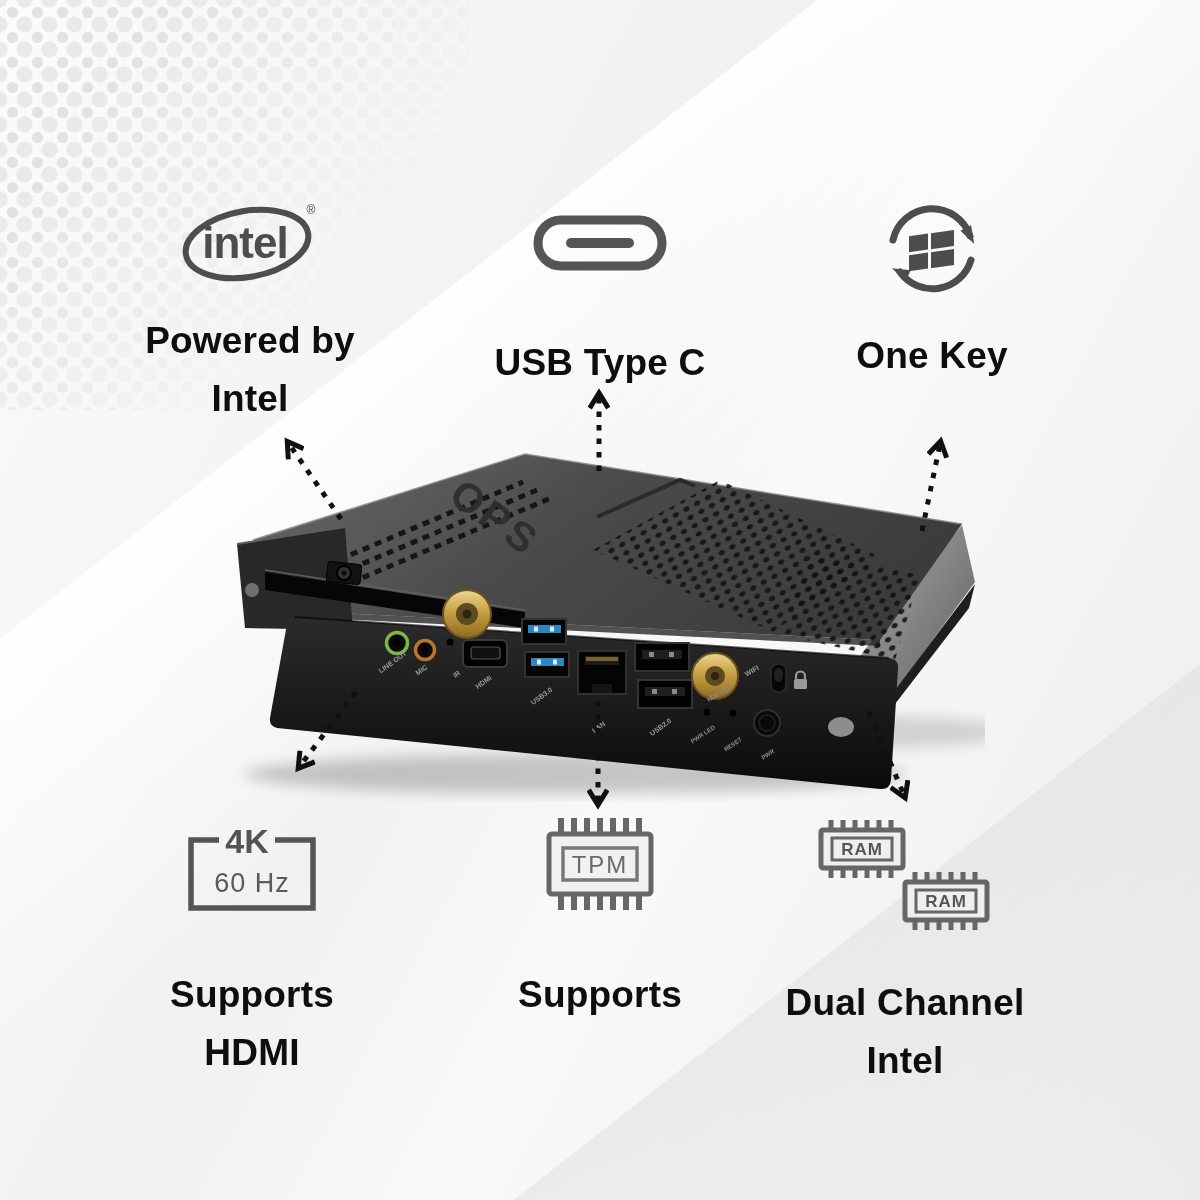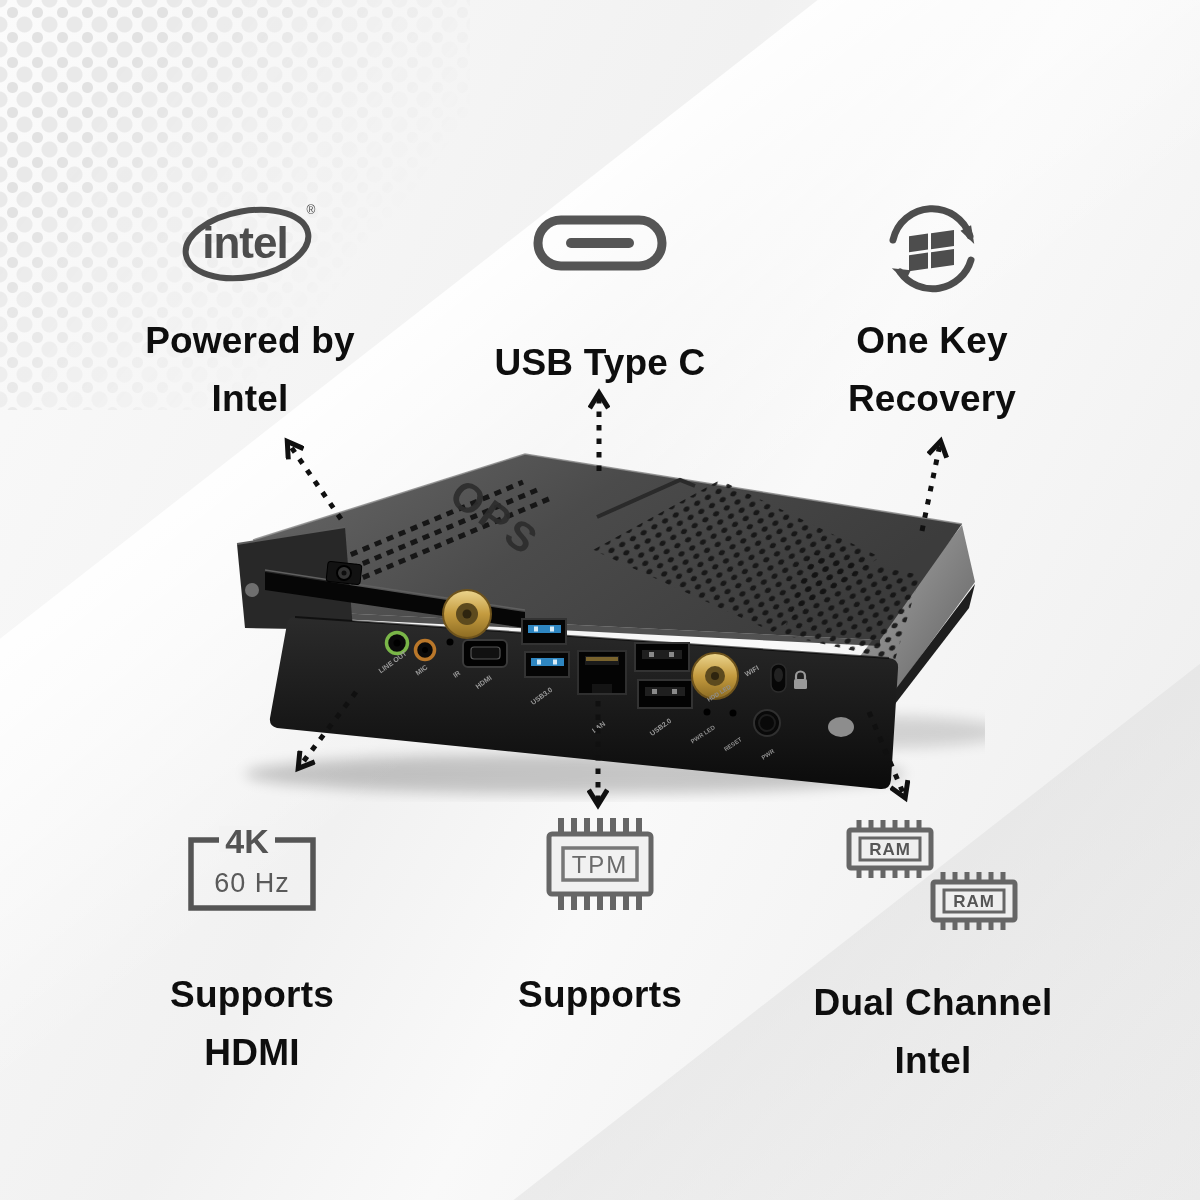--- a/index.html
+++ b/index.html
@@ -247,22 +247,21 @@
         <rect x="-23" y="2" width="19" height="16"></rect>
         <rect x="-1" y="2" width="23" height="16"></rect>
       </g>
       <g>
         <path d="M13,42 A40,40 0 0 1 90,38" fill="none" stroke="#4d4d4d" stroke-width="7" stroke-linecap="round"></path>
         <polygon points="-9,-6 9,0 -9,6" fill="#4d4d4d" transform="translate(90,38) rotate(62)"></polygon>
         <path d="M91,62 A40,40 0 0 1 20,74" fill="none" stroke="#4d4d4d" stroke-width="7" stroke-linecap="round"></path>
         <polygon points="-9,-6 9,0 -9,6" fill="#4d4d4d" transform="translate(20,74) rotate(205)"></polygon>
       </g>
     </svg>
-    <div class="line" style="margin-top:10px">One Key</div>
-    <div class="line">Recovery</div>
+    <div class="line" style="margin-top:25px">One Key</div>
   </div>
 
   <div class="feature" style="left:100px;top:822px;width:304px">
     <svg class="fi" width="150" height="94" viewBox="0 0 150 94">
       <rect x="14" y="18" width="122" height="68" fill="none" stroke="#555" stroke-width="5.5"></rect>
       <rect x="42" y="4" width="56" height="26" fill="#f3f3f3"></rect>
       <text x="70" y="31" class="fourkTxt">4K</text>
       <text x="75" y="70" class="hzTxt">60 Hz</text>
     </svg>
     <div class="line" style="margin-top:50px">Supports</div>
@@ -275,21 +274,21 @@
         <path d="M36,4 V22 M49,4 V22 M62,4 V22 M75,4 V22 M88,4 V22 M101,4 V22 M114,4 V22"></path>
         <path d="M36,78 V96 M49,78 V96 M62,78 V96 M75,78 V96 M88,78 V96 M101,78 V96 M114,78 V96"></path>
       </g>
       <rect x="24" y="20" width="102" height="60" rx="3" fill="#f1f1f1" stroke="#666" stroke-width="5"></rect>
       <rect x="38" y="34" width="74" height="32" fill="none" stroke="#777" stroke-width="3.5"></rect>
       <text x="75" y="59" class="tpmTxt">TPM</text>
     </svg>
     <div class="line" style="margin-top:52px">Supports</div>
   </div>
 
-  <div class="feature" style="left:775px;top:818px;width:316px">
+  <div class="feature" style="left:747px;top:818px;width:316px">
     <svg class="fi" width="180" height="126" viewBox="0 0 180 126">
       <g>
         <g stroke="#666" stroke-width="5">
           <path d="M16,2 V12 M28,2 V12 M40,2 V12 M52,2 V12 M64,2 V12 M76,2 V12"></path>
           <path d="M16,50 V60 M28,50 V60 M40,50 V60 M52,50 V60 M64,50 V60 M76,50 V60"></path>
         </g>
         <rect x="6" y="12" width="82" height="38" rx="2" fill="#efefef" stroke="#666" stroke-width="5"></rect>
         <rect x="17" y="20" width="60" height="22" fill="none" stroke="#666" stroke-width="3"></rect>
         <text x="47" y="37" class="ramTxt">RAM</text>
       </g>

